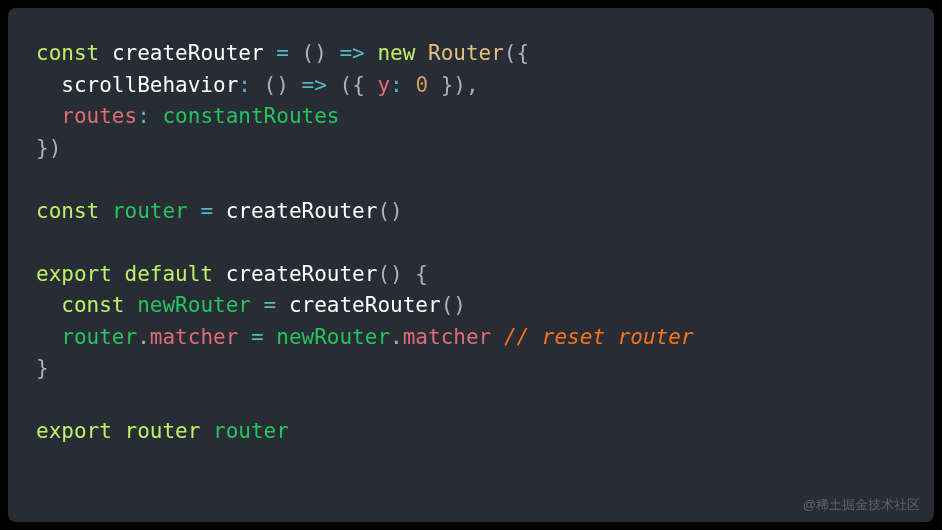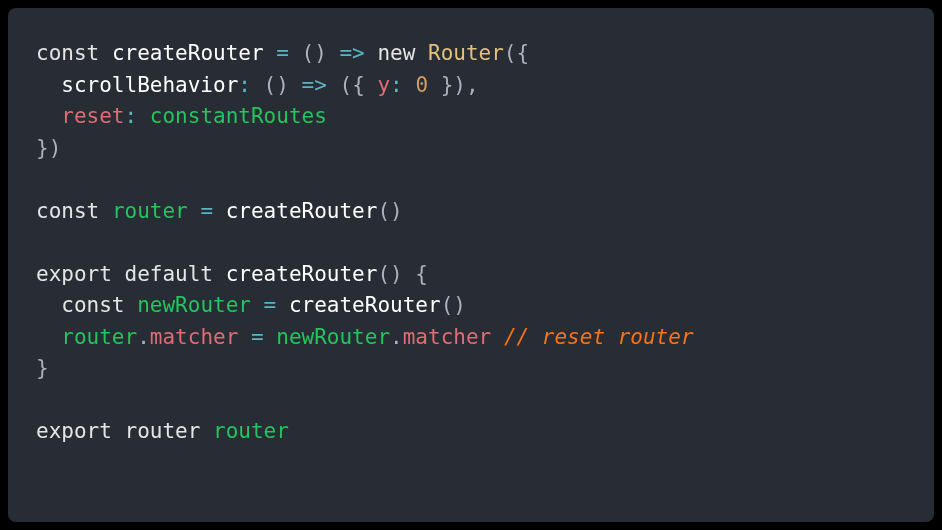--- a/index.html
+++ b/index.html
@@ -24,21 +24,21 @@
       padding: 30px 28px;
       position: relative;
       overflow: hidden;
     }
     .code-content {
       font-size: 21px;
       line-height: 1.5;
       white-space: pre;
       font-family: 'Menlo', 'Monaco', 'Consolas', monospace;
     }
-    .keyword { color: #e5e5e5; }
+    .keyword { color: #bef264; }
     .function-name { color: #ffffff; }
     .operator { color: #56b6c2; }
     .punctuation { color: #abb2bf; }
     .property { color: #e06c75; }
     .class-name { color: #e5c07b; }
     .number { color: #d19a66; }
     .comment { color: #f97316; font-style: italic; }
     .plain { color: #22c55e; }
     .watermark {
       position: absolute;
@@ -48,24 +48,25 @@
       font-size: 13px;
       font-family: -apple-system, BlinkMacSystemFont, sans-serif;
     }
   </style>
 </head>
 <body>
 
 <div class="code-block">
 <div class="code-content"><span class="keyword">const</span> <span class="function-name">createRouter</span><span class="operator"> = </span><span class="punctuation">()</span><span class="operator"> =&gt; </span><span class="keyword">new</span> <span class="class-name">Router</span><span class="punctuation">({</span>
 <span class="plain">  </span><span class="function-name">scrollBehavior</span><span class="operator">: </span><span class="punctuation">()</span><span class="operator"> =&gt; </span><span class="punctuation">({ </span><span class="property">y</span><span class="operator">: </span><span class="number">0</span><span class="punctuation"> }),</span>
-<span class="plain">  </span><span class="property">reset</span><span class="operator">: </span><span class="plain">constantRoutes</span>
+<span class="plain">  </span><span class="property">routes</span><span class="operator">: </span><span class="plain">constantRoutes</span>
 <span class="punctuation">})</span>
 
 <span class="keyword">const</span> <span class="plain">router</span><span class="operator"> = </span><span class="function-name">createRouter</span><span class="punctuation">()</span>
 
 <span class="keyword">export</span> <span class="keyword">default</span> <span class="function-name">createRouter</span><span class="punctuation">()</span><span class="punctuation"> {</span>
 <span class="plain">  </span><span class="keyword">const</span> <span class="plain">newRouter</span><span class="operator"> = </span><span class="function-name">createRouter</span><span class="punctuation">()</span>
 <span class="plain">  </span><span class="plain">router</span><span class="punctuation">.</span><span class="property">matcher</span><span class="operator"> = </span><span class="plain">newRouter</span><span class="punctuation">.</span><span class="property">matcher</span><span class="plain"> </span><span class="comment">// reset router</span>
 <span class="punctuation">}</span>
 
 <span class="keyword">export</span> <span class="keyword">router</span> <span class="plain">router</span></div>
+<div class="watermark">@稀土掘金技术社区</div>
 </div>
 
 </body></html>

